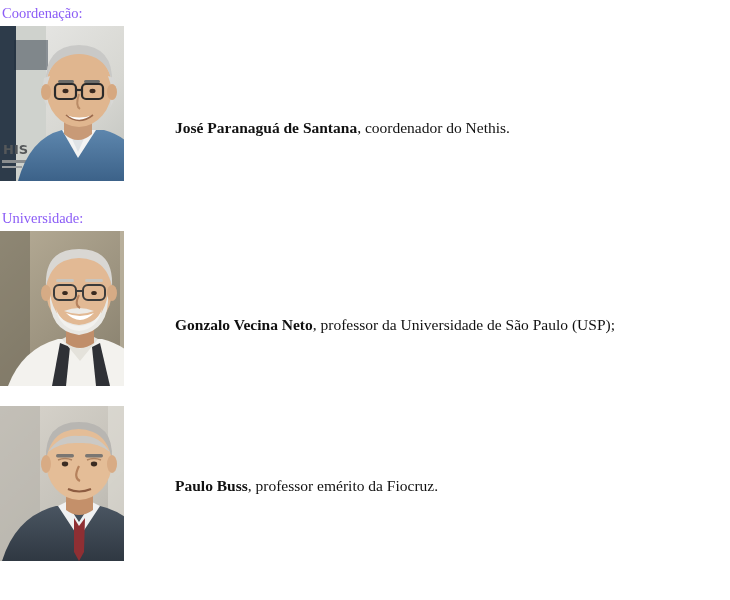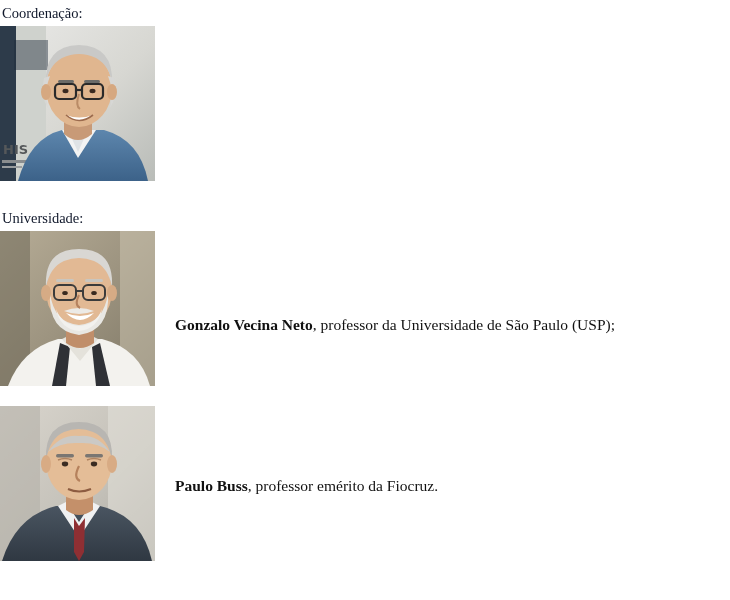--- a/index.html
+++ b/index.html
@@ -19,29 +19,29 @@
     position: relative;
     width: 730px;
     height: 600px;
     box-sizing: border-box;
     padding: 4px 0 0 0;
   }
   .section-label {
     font-family: "Liberation Serif", serif;
     font-size: 14.5px;
     line-height: 18px;
-    color: #0f172a;
+    color: #8b5cf6;
     margin: 0 0 4px 2px;
   }
   .entry {
     position: relative;
     width: 730px;
   }
   .photo {
-    width: 155px;
+    width: 124px;
     height: 155px;
     overflow: hidden;
     position: relative;
     display: inline-block;
     vertical-align: top;
     background: #cfcfcf;
   }
   .photo svg { display: block; }
   .entry-text {
     position: absolute;
@@ -116,20 +116,23 @@
           <path d="M79 68 Q75 80 80 83" fill="none" stroke="#b98b66" stroke-width="2"></path>
 
           <path d="M66 89 Q79 99 93 89 Q79 94 66 89 Z" fill="#ffffff"></path>
           <path d="M66 89 Q79 100 93 89" fill="none" stroke="#9c6b4d" stroke-width="1.6"></path>
 
           <ellipse cx="46" cy="66" rx="5" ry="8" fill="#d6a880"></ellipse>
           <ellipse cx="112" cy="66" rx="5" ry="8" fill="#d6a880"></ellipse>
         </g>
       </svg>
     </div>
+    <div class="entry-text" style="top:92px;">
+      <span class="name">José Paranaguá de Santana</span><span class="desc">, coordenador do Nethis.</span>
+    </div>
   </div>
 
   <div class="spacer-25"></div>
 
   <div class="section-label">Universidade:</div>
 
   <div class="entry" style="height:155px;">
     <div class="photo">
       <svg width="155" height="155" viewBox="0 0 155 155" xmlns="http://www.w3.org/2000/svg">
         <defs>

